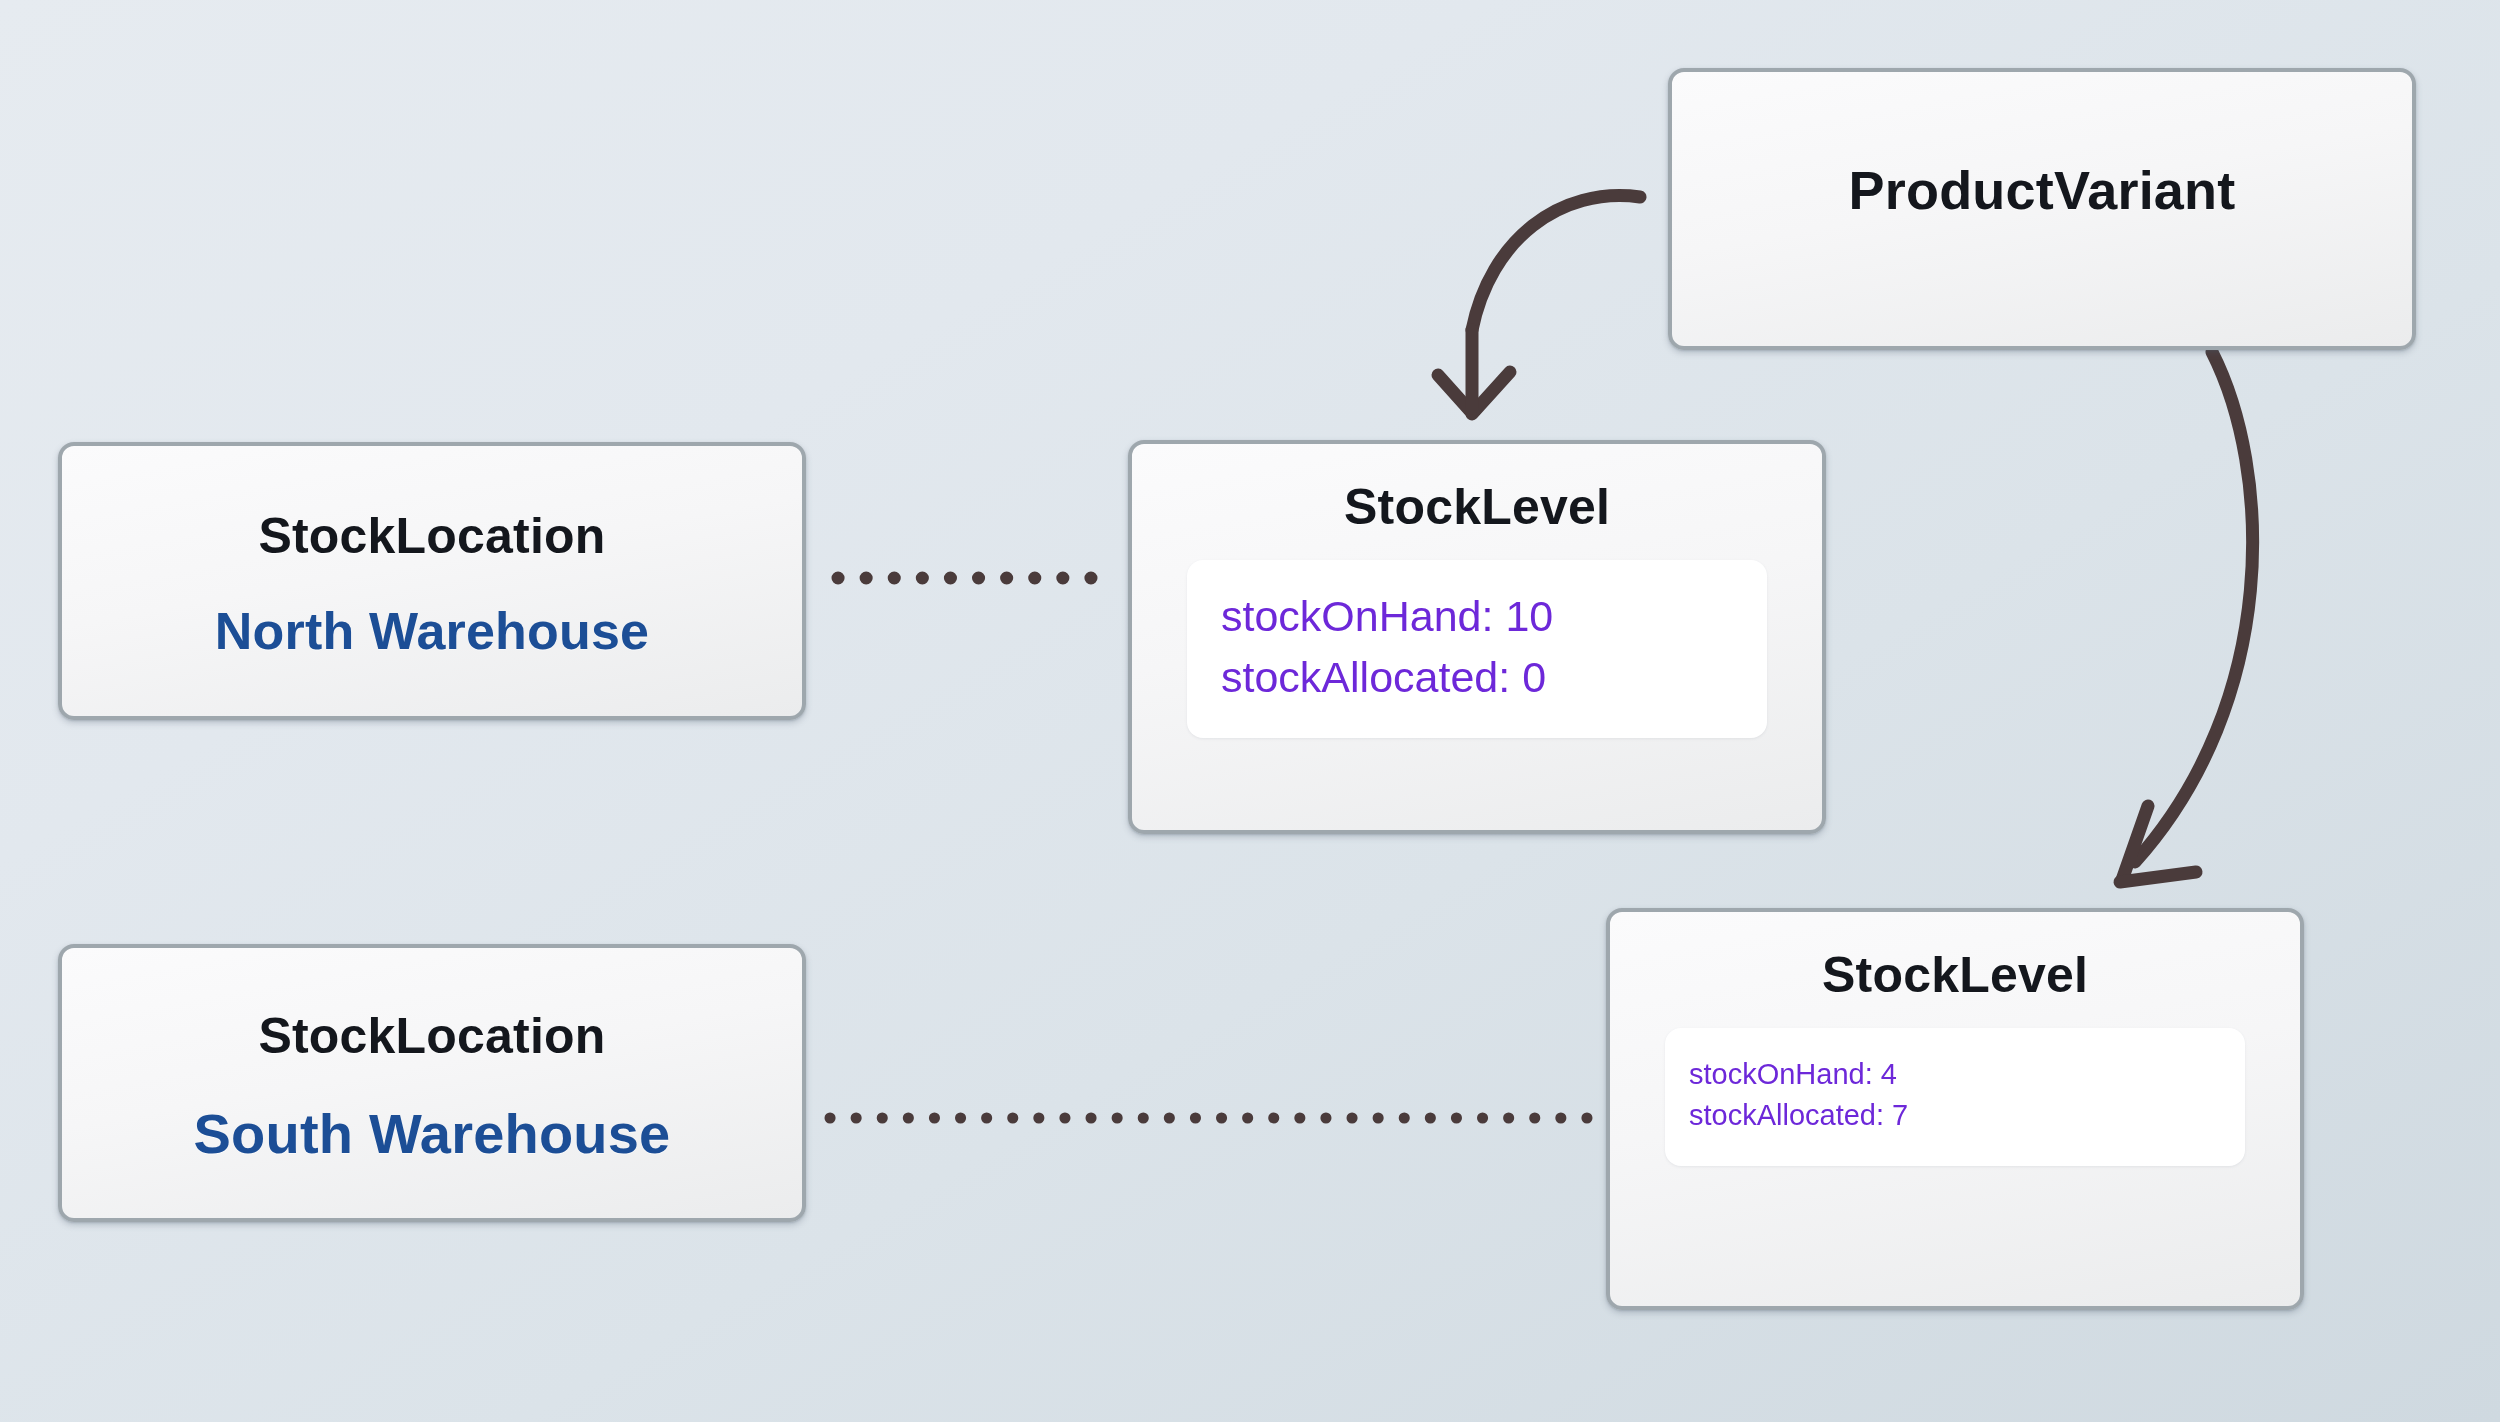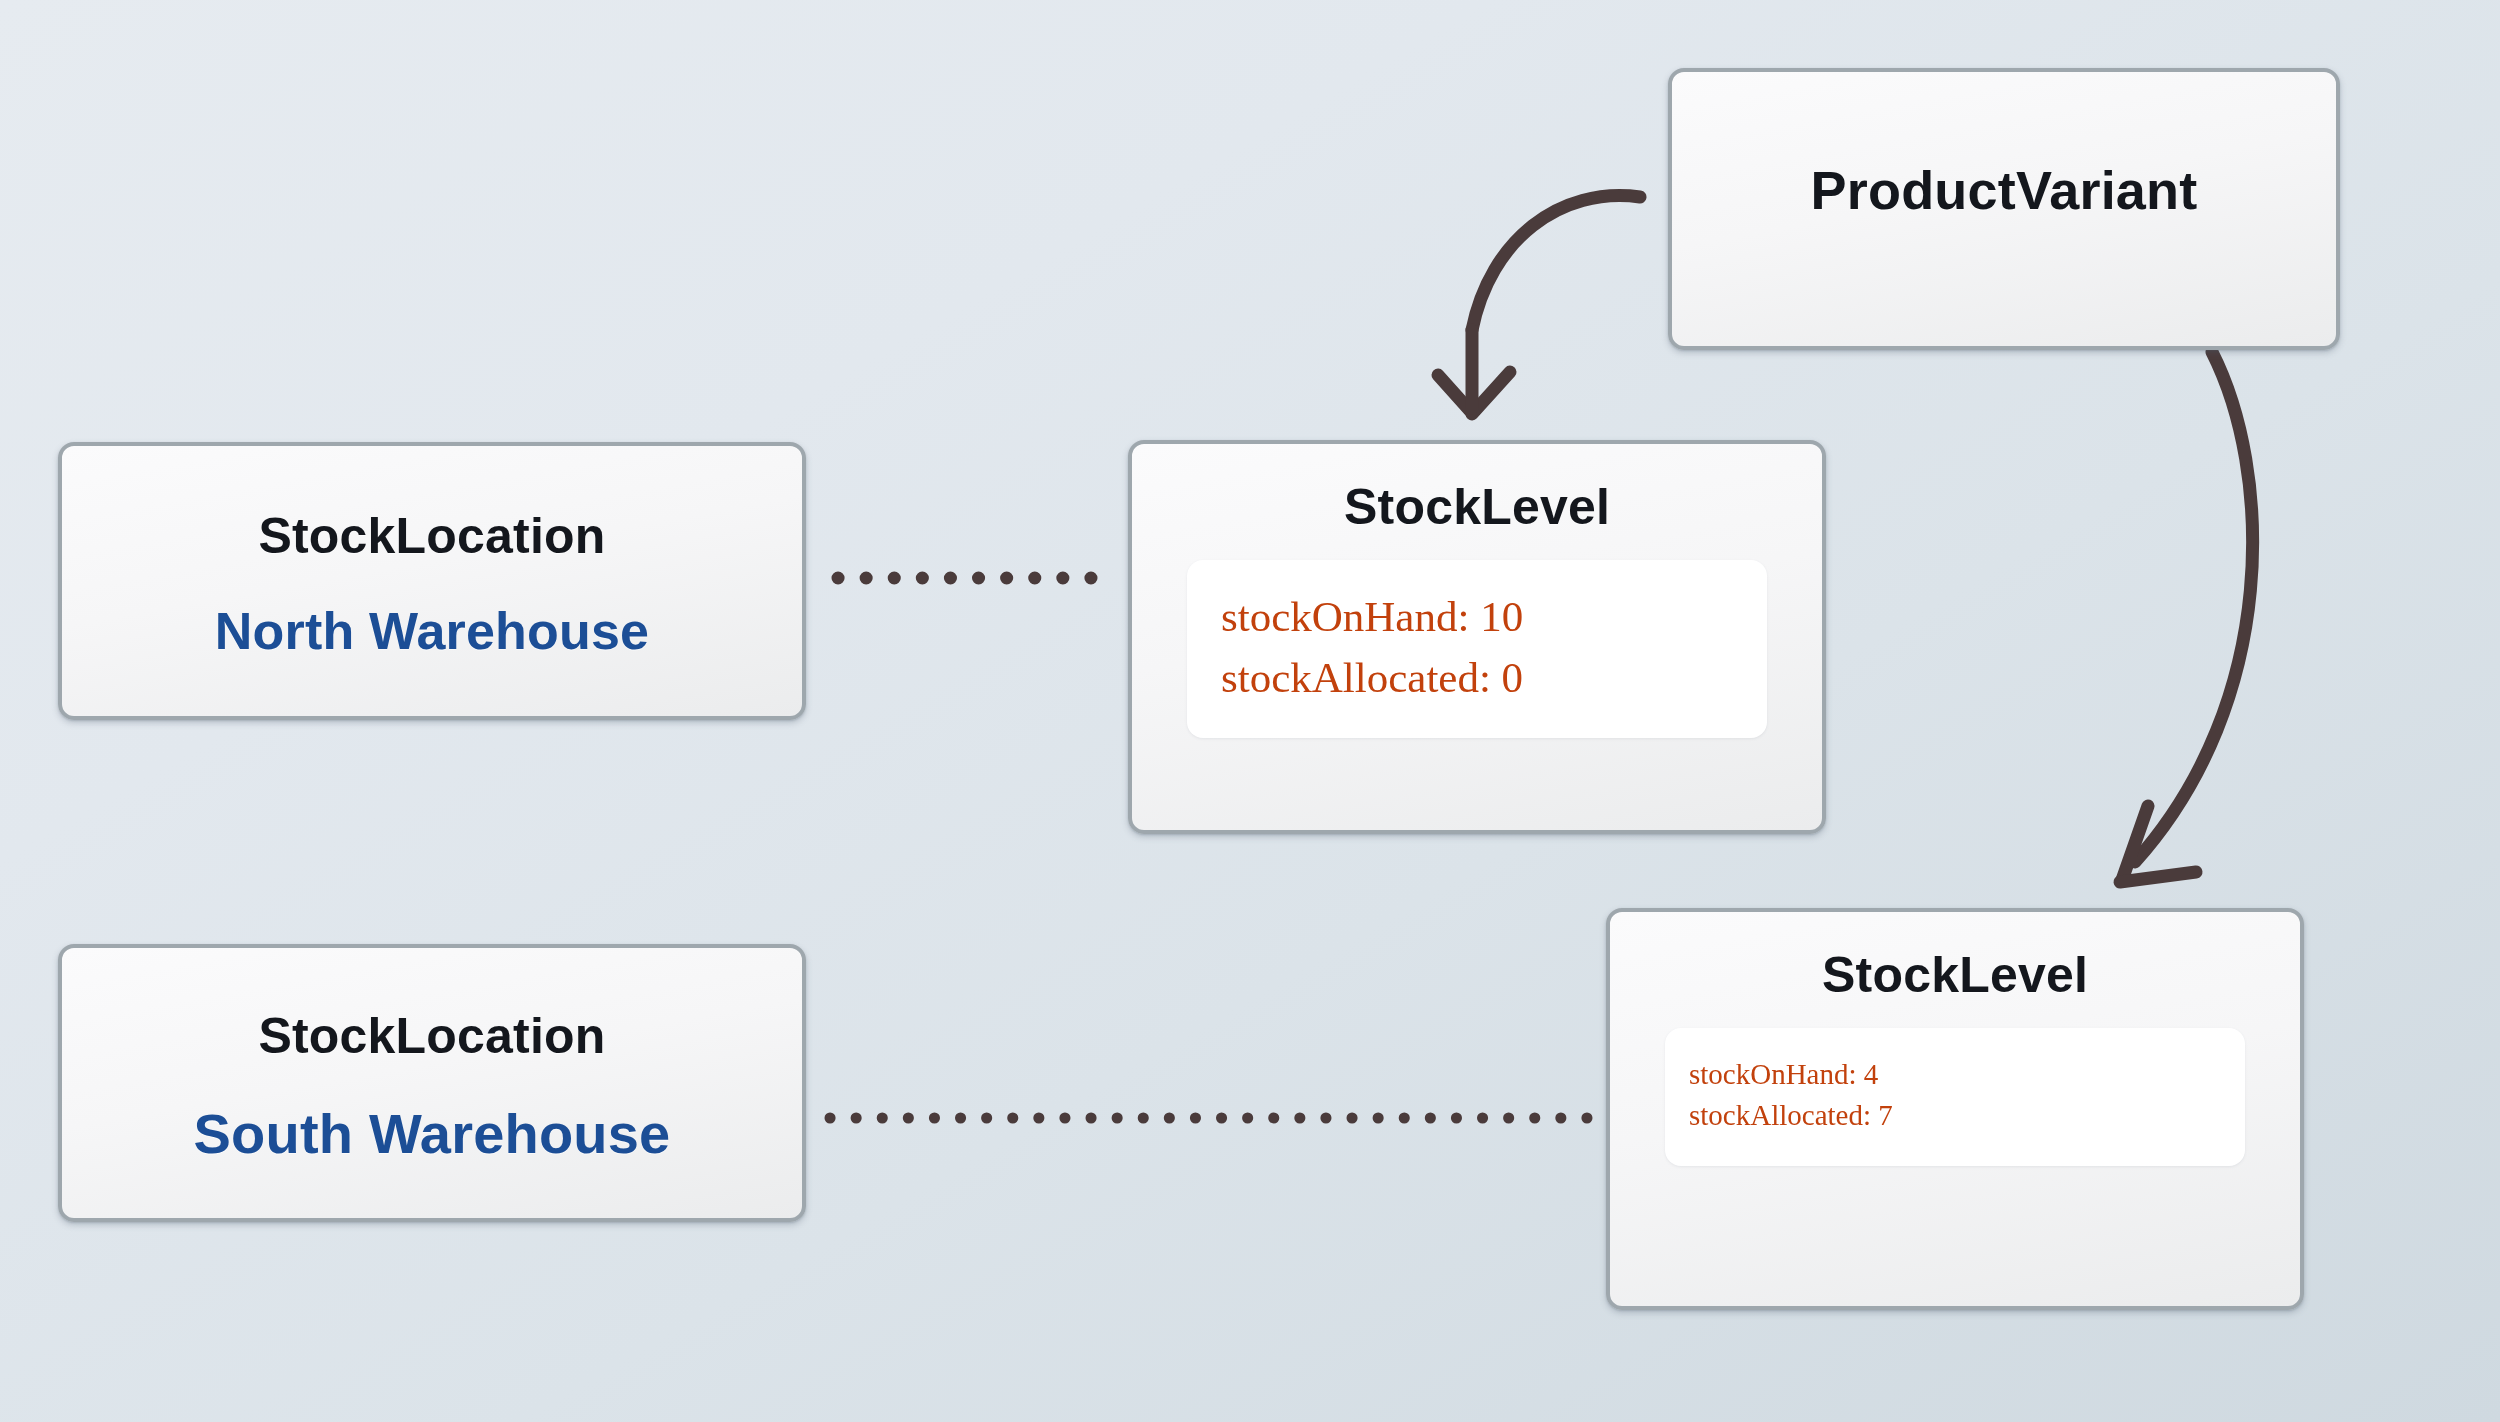--- a/index.html
+++ b/index.html
@@ -63,28 +63,28 @@
   .fields-box {
     background: #ffffff;
     border-radius: 16px;
     box-shadow: 0 1px 3px rgba(90,100,115,0.10);
     display: flex;
     flex-direction: column;
     justify-content: center;
   }
 
   .field-line {
-    font-family: Liberation Serif, serif;
-    color: #c2410c;
+    font-family: Liberation Sans, sans-serif;
+    color: #6d28d9;
     white-space: pre;
   }
 
   
   #node-product-variant {
-    left: 1668px; top: 68px; width: 672px; height: 282px;
+    left: 1668px; top: 68px; width: 748px; height: 282px;
     padding-top: 2px;
   }
   #node-product-variant .node-type { font-size: 54px; margin-bottom: 40px; }
   #node-product-variant .node-name { font-size: 56px; }
 
   #node-stock-location-north {
     left: 58px; top: 442px; width: 748px; height: 278px;
     padding-top: 6px;
   }
   #node-stock-location-north .node-type { font-size: 50px; margin-bottom: 36px; }

